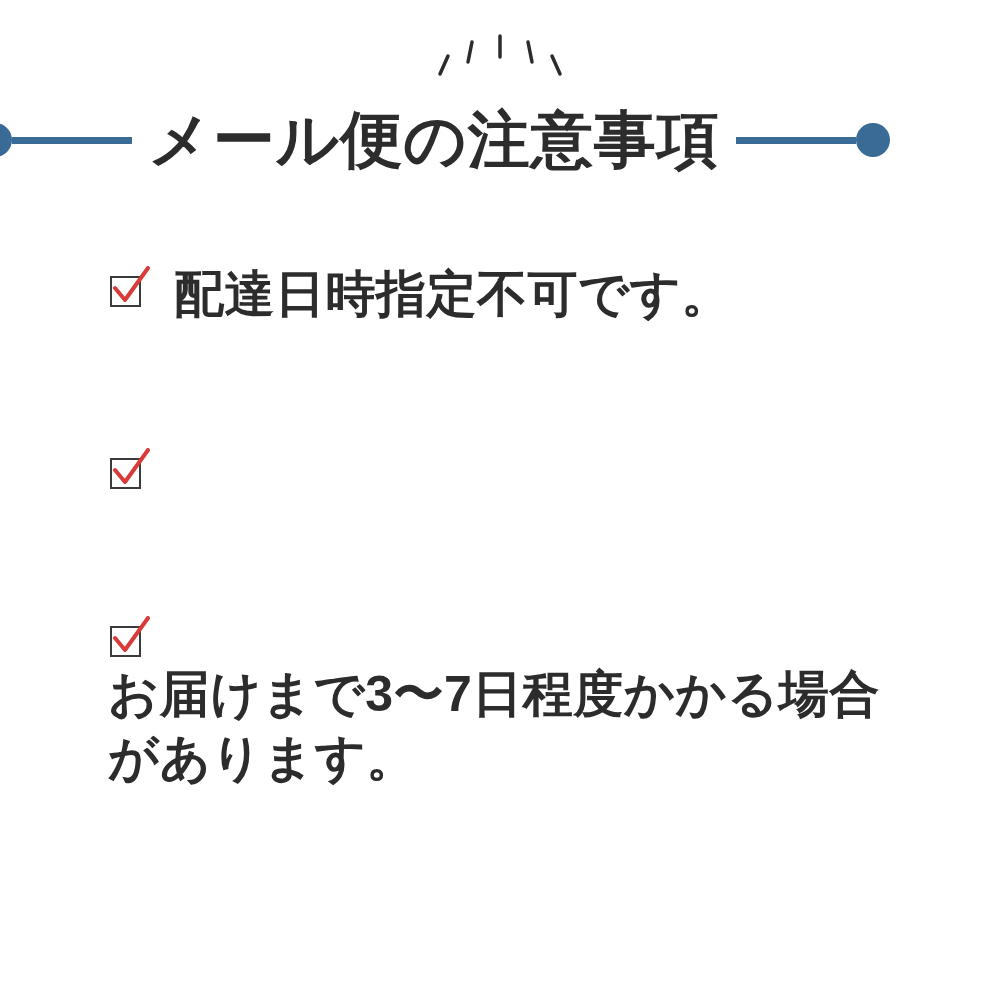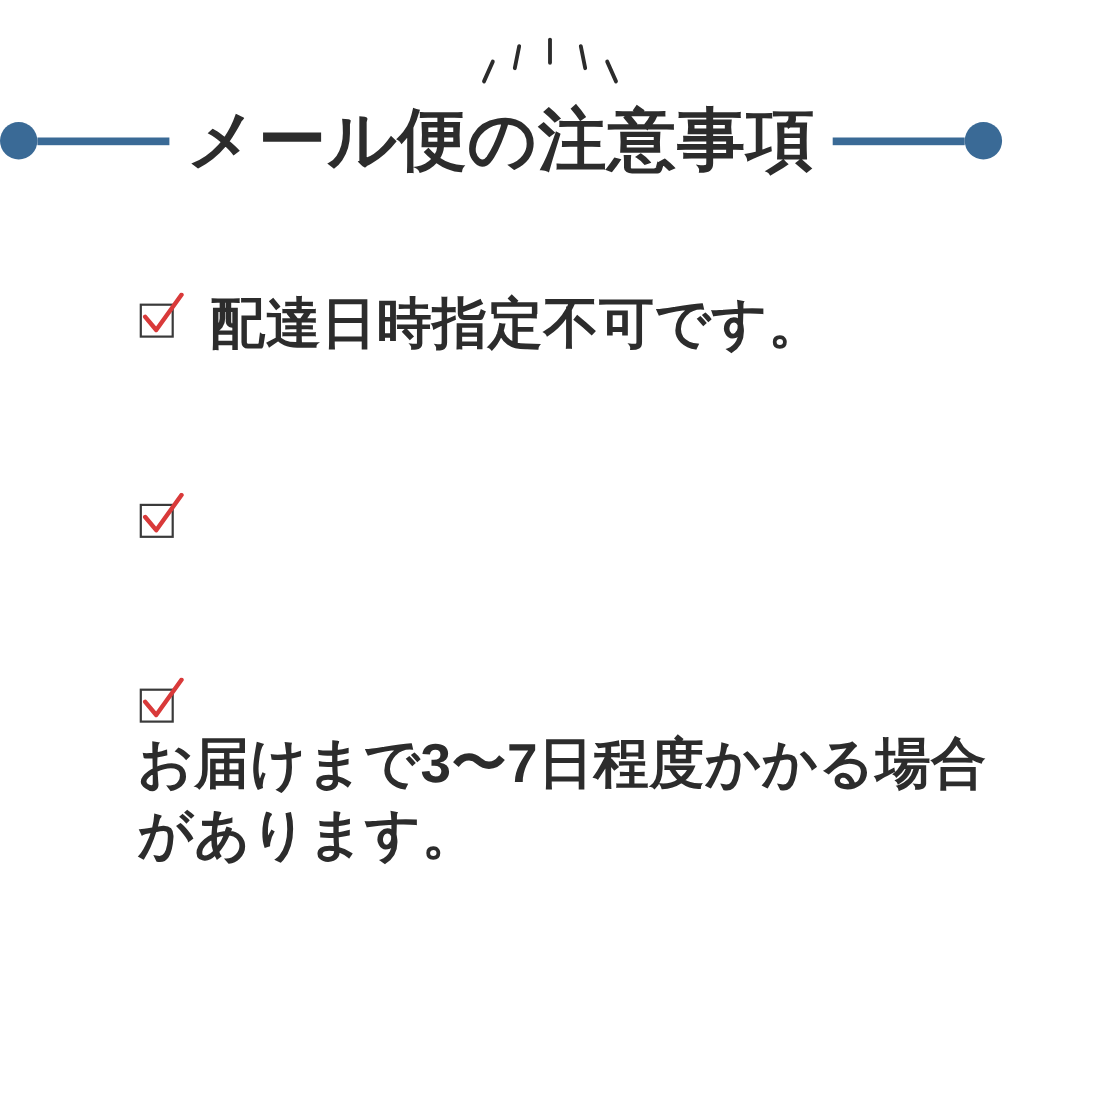--- a/index.html
+++ b/index.html
@@ -34,27 +34,27 @@
   .sparkle {
     position: absolute;
     top: 8px;
     left: 430px;
     width: 140px;
     height: 52px;
   }
 
   .title-row {
     position: absolute;
-    top: 60px;
+    top: 72px;
     left: 0;
     width: 868px;
     height: 100px;
     display: flex;
     align-items: center;
-    justify-content: space-between;
+    justify-content: center;
   }
 
   .dot {
     width: 34px;
     height: 34px;
     border-radius: 50%;
     background: #3a6a96;
     flex: 0 0 auto;
   }
 
@@ -73,21 +73,21 @@
     color: #2c2c2c;
     white-space: nowrap;
     padding: 0 16px;
     line-height: 1;
   }
 
   
   .notes {
     position: absolute;
     top: 262px;
-    left: 125px;
+    left: 108px;
     width: 820px;
   }
 
   .note {
     display: flex;
     align-items: flex-start;
     margin-bottom: 118px;
   }
   .note:last-child { margin-bottom: 0; flex-direction: column; }
 

